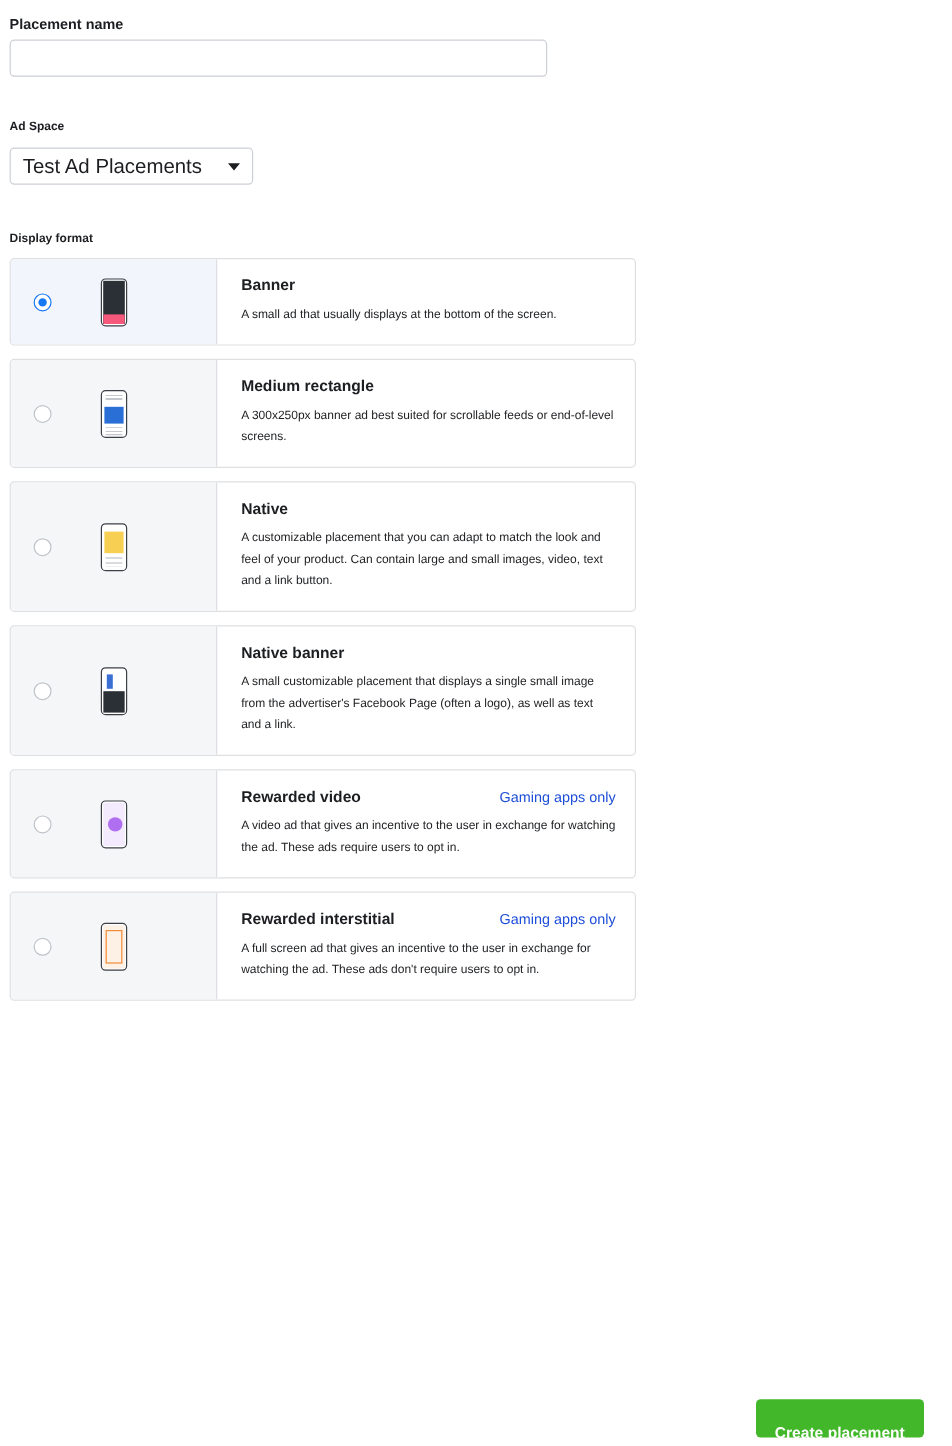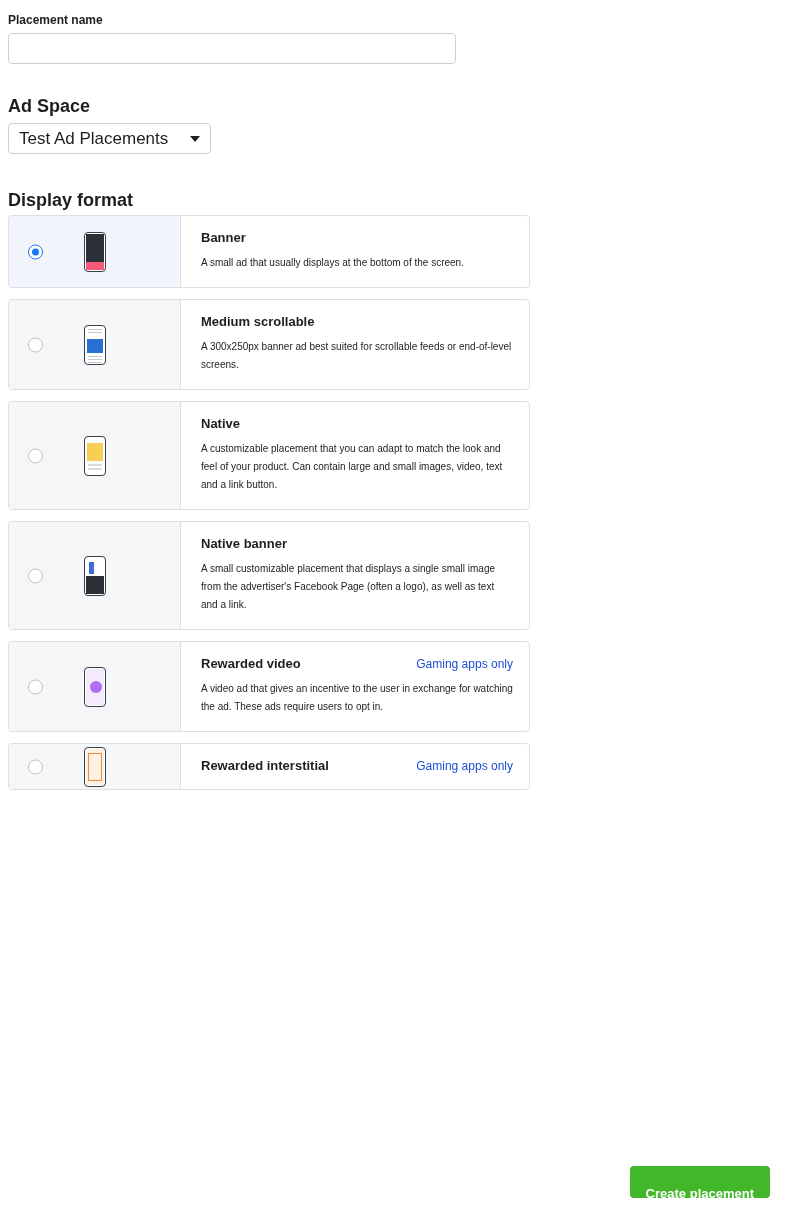--- a/index.html
+++ b/index.html
@@ -42,21 +42,21 @@
     background: #ffffff;
     font-family: "Liberation Sans", sans-serif;
     font-size: 13px;
     color: #1c1e21;
     padding: 0 8px;
     outline: none;
   }
 
   
   .section-title {
-    font-size: 18px;
+    font-size: 10px;
     font-weight: bold;
     color: #1c1e21;
     line-height: 16px;
   }
   #ad-space-title { position: absolute; left: 8px; top: 98px; }
 
   .select-wrap {
     position: absolute;
     left: 8px;
     top: 123px;
@@ -302,21 +302,21 @@
         <span class="phone ph-mrec">
           <span class="screen">
             <span class="lines-top"></span>
               <span class="block"></span>
               <span class="lines-bot"></span>
           </span>
         </span>
       </div>
       <div class="card-right">
         <div class="card-head">
-          <span class="card-title">Medium scrollable</span>
+          <span class="card-title">Medium rectangle</span>
           <span class="card-tag"></span>
         </div>
         <div class="card-desc">A 300x250px banner ad best suited for scrollable feeds or end-of-level screens.</div>
       </div>
     </div>
 
     <div class="card">
       <div class="card-left">
         <span class="radio"></span>
         <span class="phone ph-native">
@@ -379,20 +379,21 @@
           <span class="screen">
               <span class="inner"></span>
             </span>
         </span>
       </div>
       <div class="card-right">
         <div class="card-head">
           <span class="card-title">Rewarded interstitial</span>
           <span class="card-tag">Gaming apps only</span>
         </div>
+        <div class="card-desc">A full screen ad that gives an incentive to the user in exchange for watching the ad. These ads don't require users to opt in.</div>
       </div>
     </div>
 
   </div>
 
   <button class="create-btn">Create placement</button>
 
 </div>
 
 </body></html>

